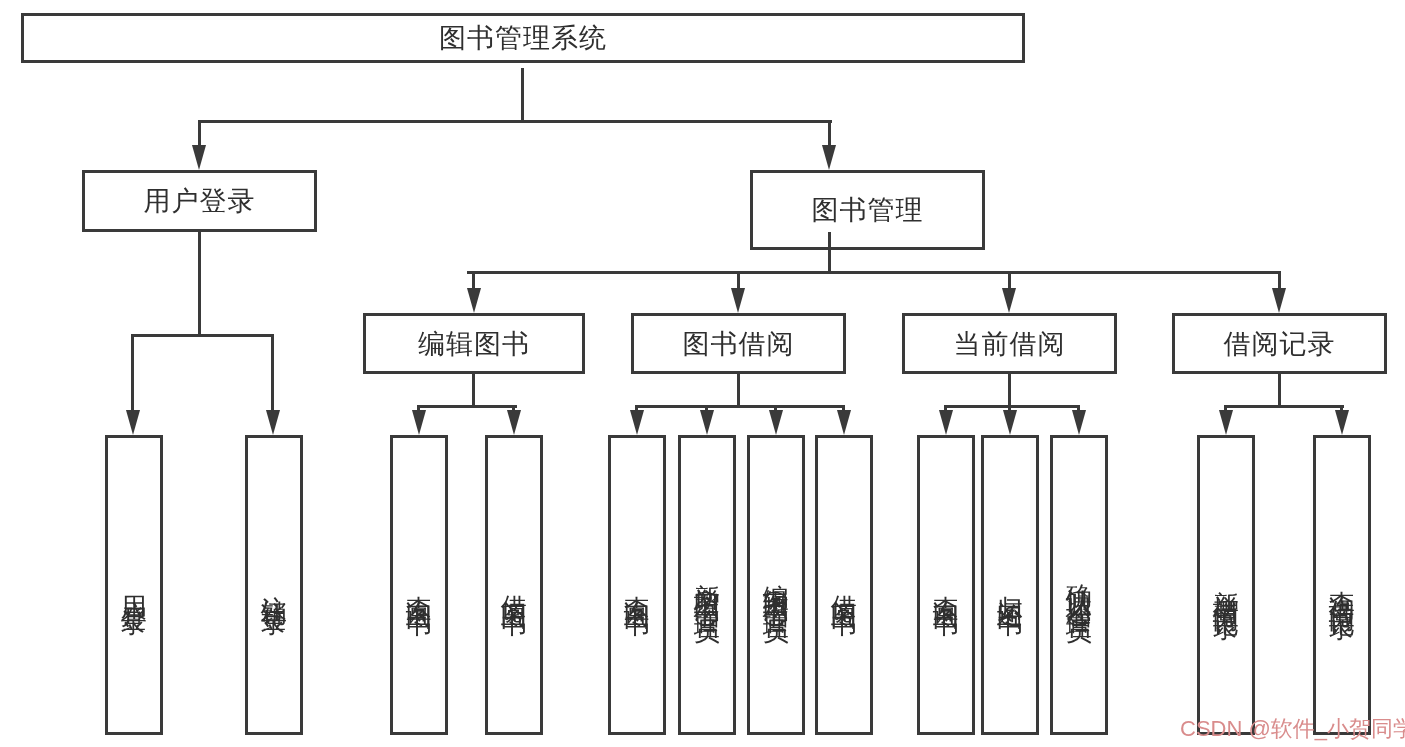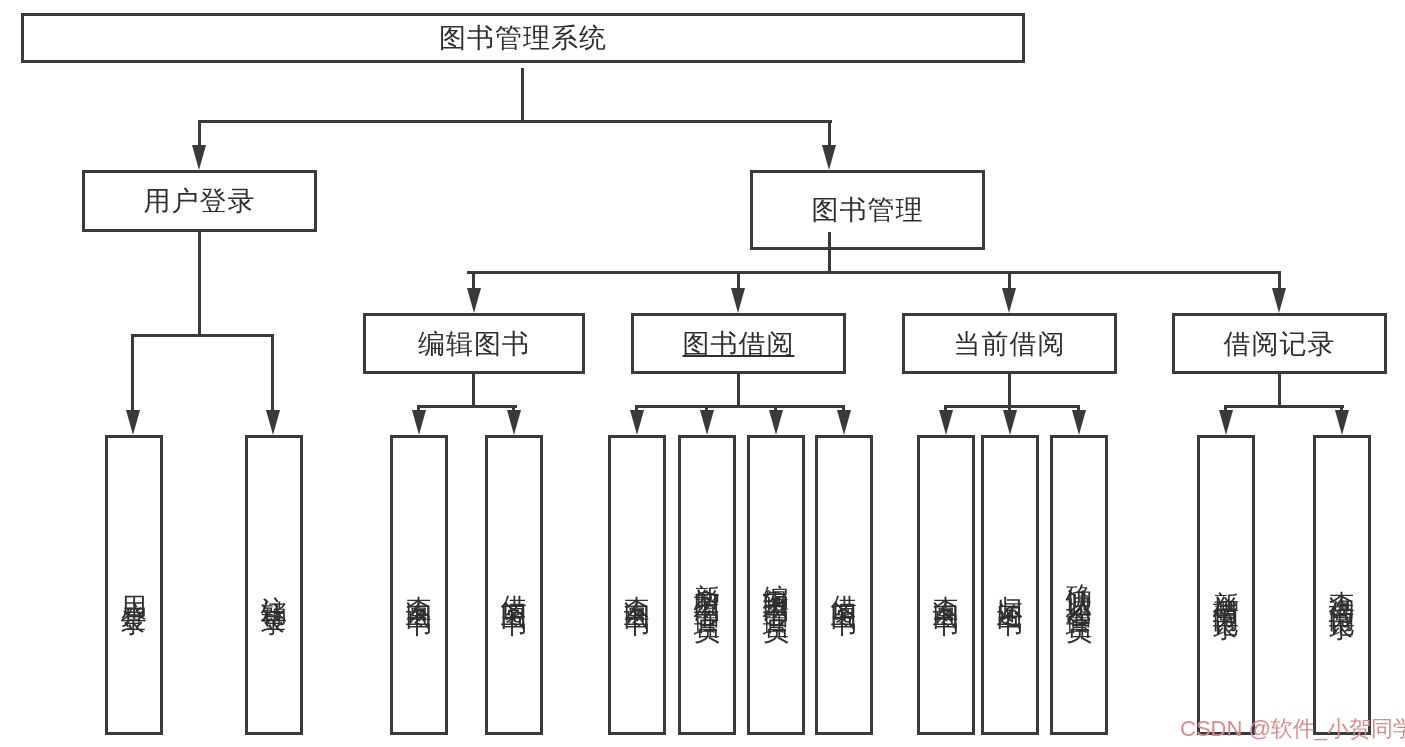--- a/index.html
+++ b/index.html
@@ -62,21 +62,21 @@
   </div>
 
   <div class="box hbox" style="left:712px; top:170px; width:235px; height:80px;margin-left:38px;">
     <span>图书管理</span>
   </div>
 
   <div class="box hbox" style="left:363px; top:313px; width:222px; height:61px;">
     <span>编辑图书</span>
   </div>
 
-  <div class="box hbox" style="left:631px; top:313px; width:215px; height:61px;text-decoration:underline;">
+  <div class="box hbox" style="left:631px; top:313px; width:215px; height:61px;">
     <span>图书借阅</span>
   </div>
 
   <div class="box hbox" style="left:902px; top:313px; width:215px; height:61px;">
     <span>当前借阅</span>
   </div>
 
   <div class="box hbox" style="left:1172px; top:313px; width:215px; height:61px;">
     <span>借阅记录</span>
   </div>

